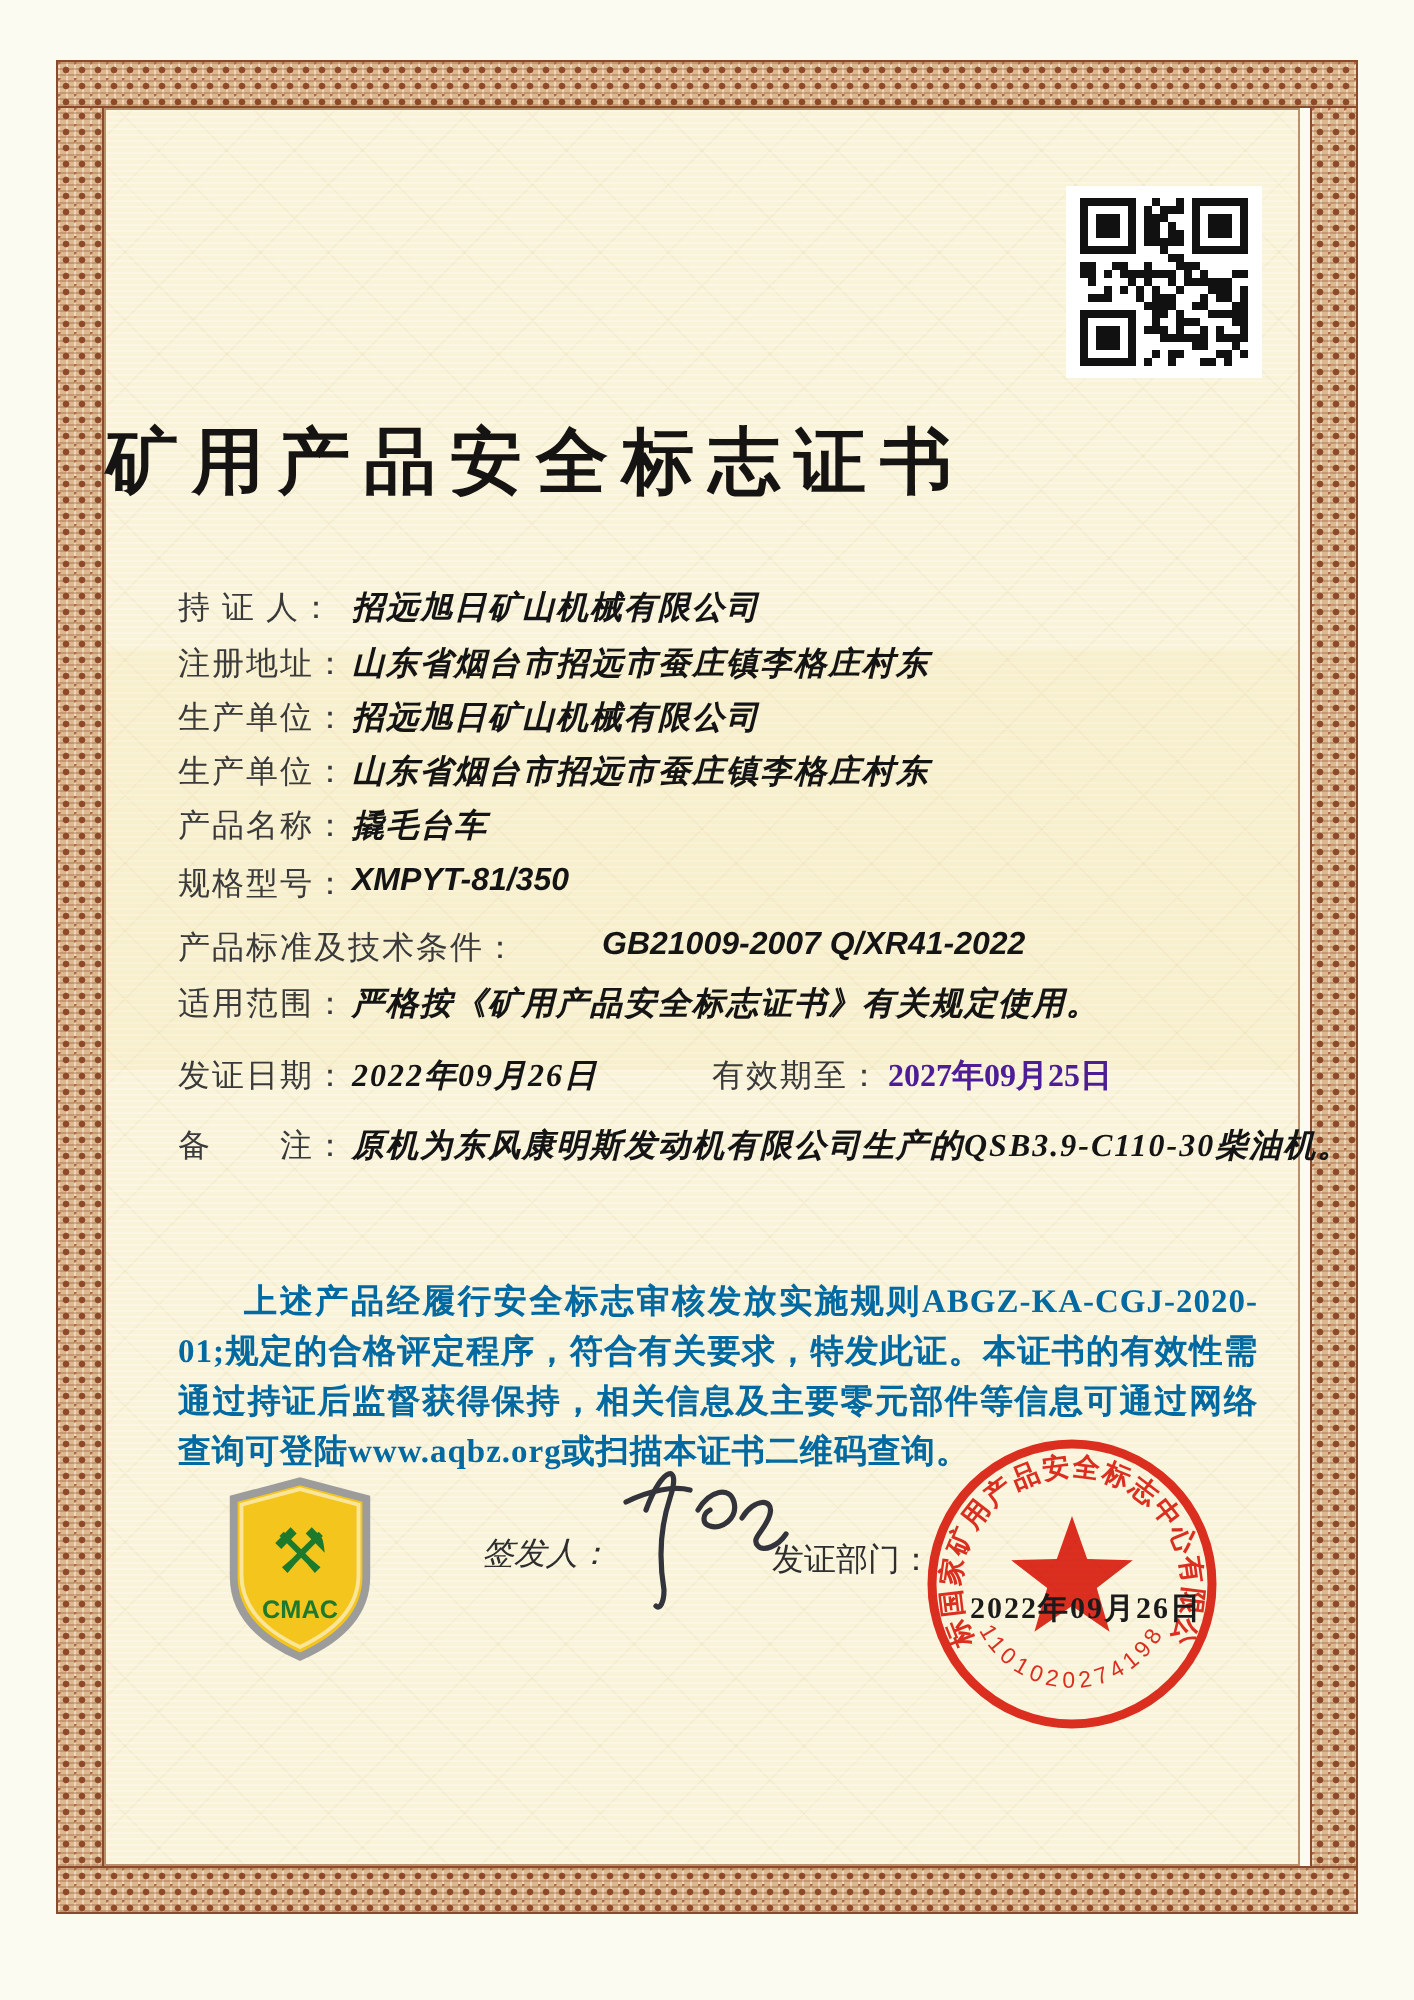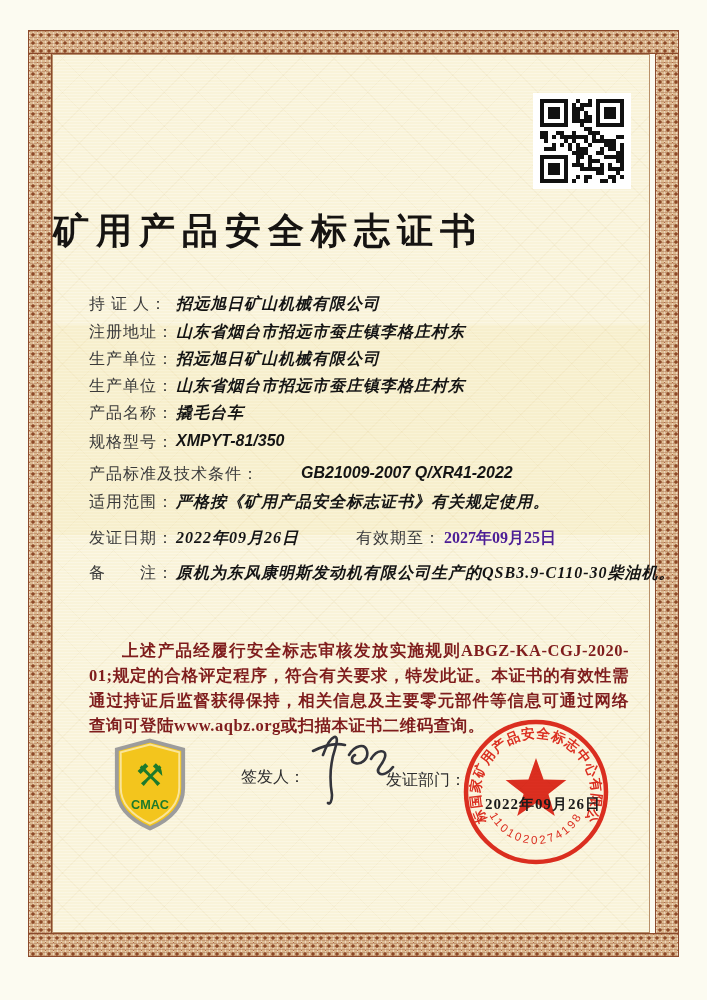--- a/index.html
+++ b/index.html
@@ -38,24 +38,24 @@
   
   .row{position:absolute;left:0;width:100%;font-size:16px;white-space:nowrap;}
   .lbl{position:absolute;left:36px;color:#3a3a3a;letter-spacing:1px;}
   .val{position:absolute;left:123px;color:#141414;font-weight:bold;letter-spacing:1px;font-style:italic;}
   .val.latin{font-family:"Liberation Sans",sans-serif;letter-spacing:0;}
   .lbl2{position:absolute;left:303px;color:#3a3a3a;letter-spacing:1px;}
   .val2{position:absolute;left:391px;color:#4c1d95;font-weight:bold;}
   .val.deep{left:248px;}
   
   .statement{position:absolute;left:36px;top:583px;width:540px;font-size:16.5px;line-height:1.52;
-    color:#7f1d1d;font-weight:600;text-indent:2em;text-align:justify;letter-spacing:.5px;}
+    color:#0369a1;font-weight:600;text-indent:2em;text-align:justify;letter-spacing:.5px;}
   
   .cmac{position:absolute;left:58px;top:682px;}
-  .signer{position:absolute;left:188px;top:712px;font-size:16px;color:#2e2e2e;}
+  .signer{position:absolute;left:188px;top:712px;font-size:16px;color:#2e2e2e;font-style:italic;}
   .signature{position:absolute;left:252px;top:666px;}
   .issuer{position:absolute;left:333px;top:715px;font-size:16px;color:#2e2e2e;}
   .stamp{position:absolute;left:408px;top:662px;mix-blend-mode:multiply;opacity:.95;}
   .stampdate{position:absolute;left:432px;top:740px;font-size:15px;font-weight:bold;color:#1b1b1b;letter-spacing:1px;}
 </style>
 </head>
 <body>
 
 <div class="page">
   <div class="strip top"></div>

